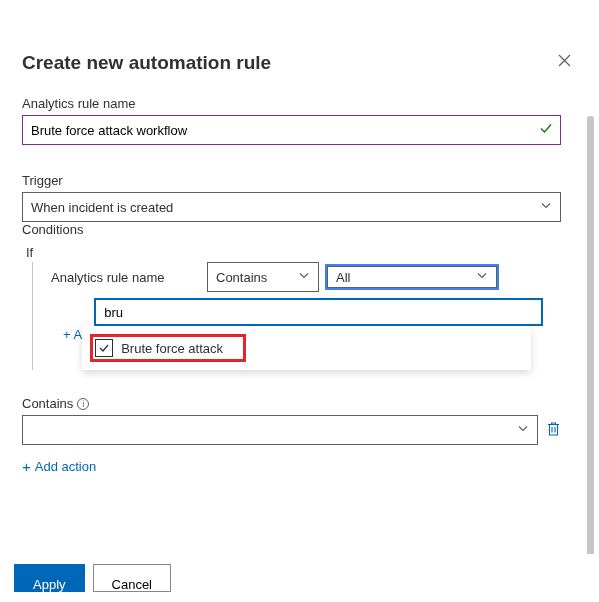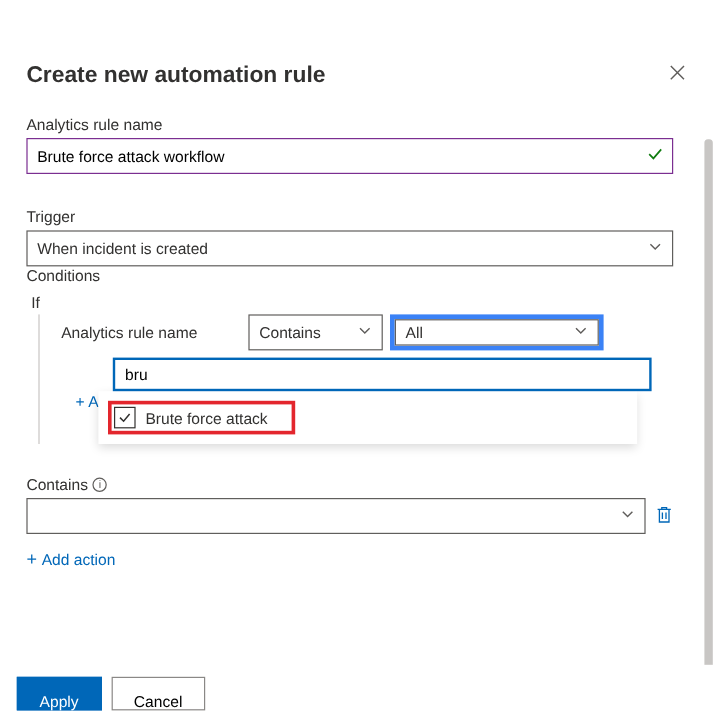--- a/index.html
+++ b/index.html
@@ -86,21 +86,21 @@
       top: 50%;
       transform: translateY(-50%);
       color: #605e5c;
     }
     .section-gap { }
     .section-title { font-size: 13px; margin-bottom: 8px; }
     .if-label { font-size: 13px; margin-bottom: 2px; margin-left: 4px; }
     .cond-row { display: flex; align-items: center; gap: 6px; }
     .cond-label { font-size: 13px; min-width: 150px; margin-left: 18px; }
     .cond-op { width: 112px; }
-    .cond-val-wrap { position: relative; border: 4px solid #3b82f6; }
+    .cond-val-wrap { position: relative; border: 2px solid #3b82f6; }
     .cond-val { width: 170px; border: 1px solid #605e5c; height: 22px; }
     .search-box-row { margin-top: 6px; margin-left: 58px; }
     .search-input {
       width: 449px;
       height: 28px;
       border: 2px solid #0067b8;
       padding: 0 8px;
       font-size: 13px;
       font-family: inherit;
       outline: none;

